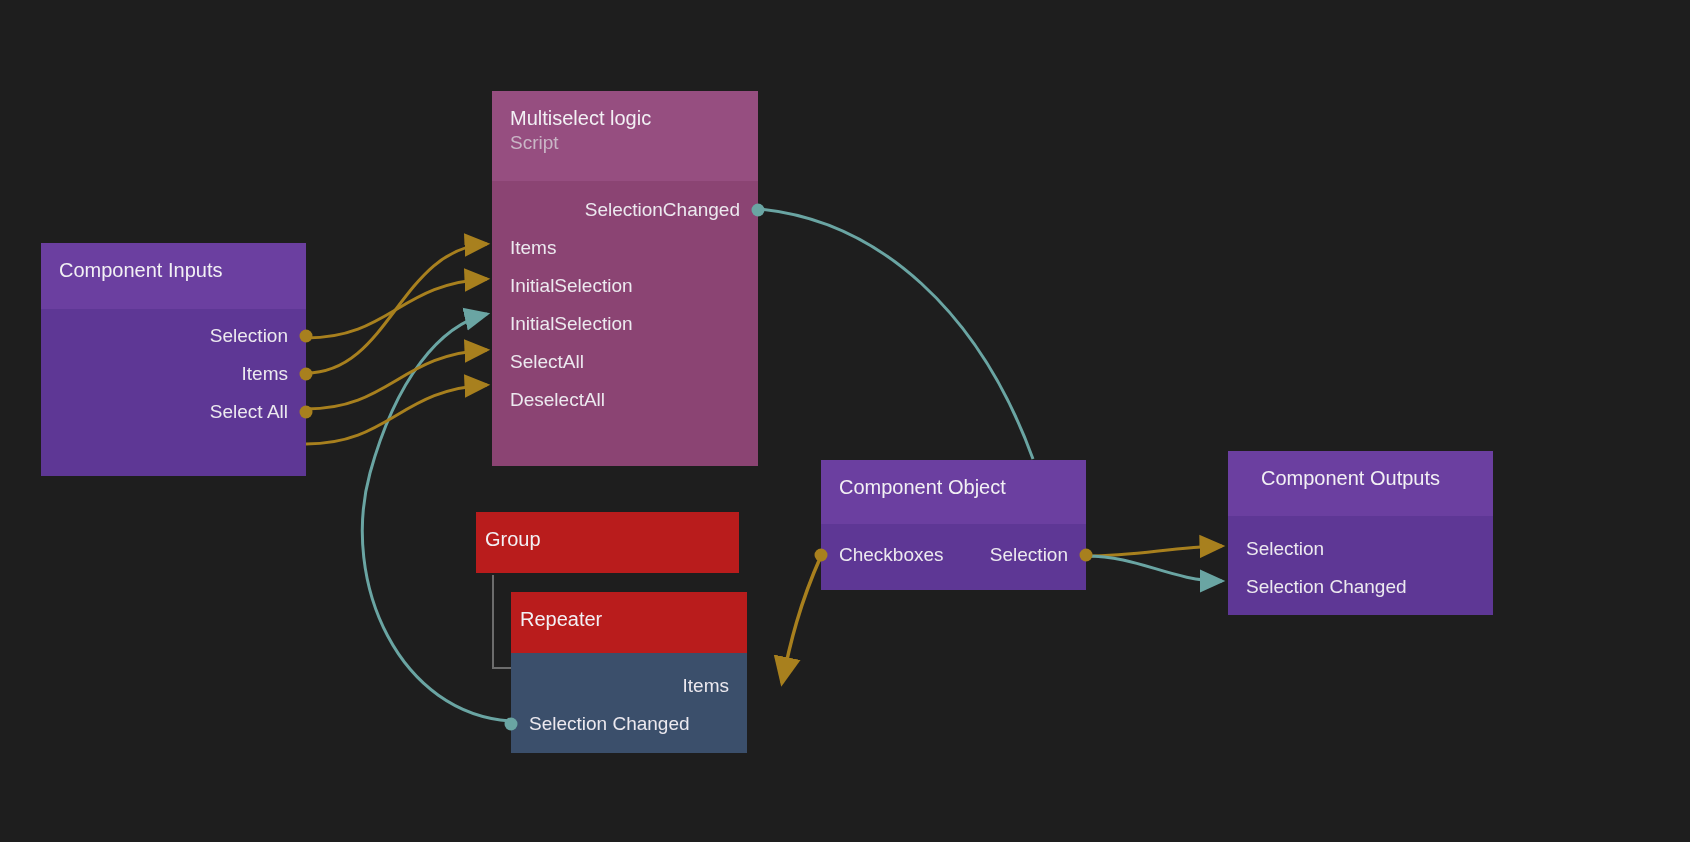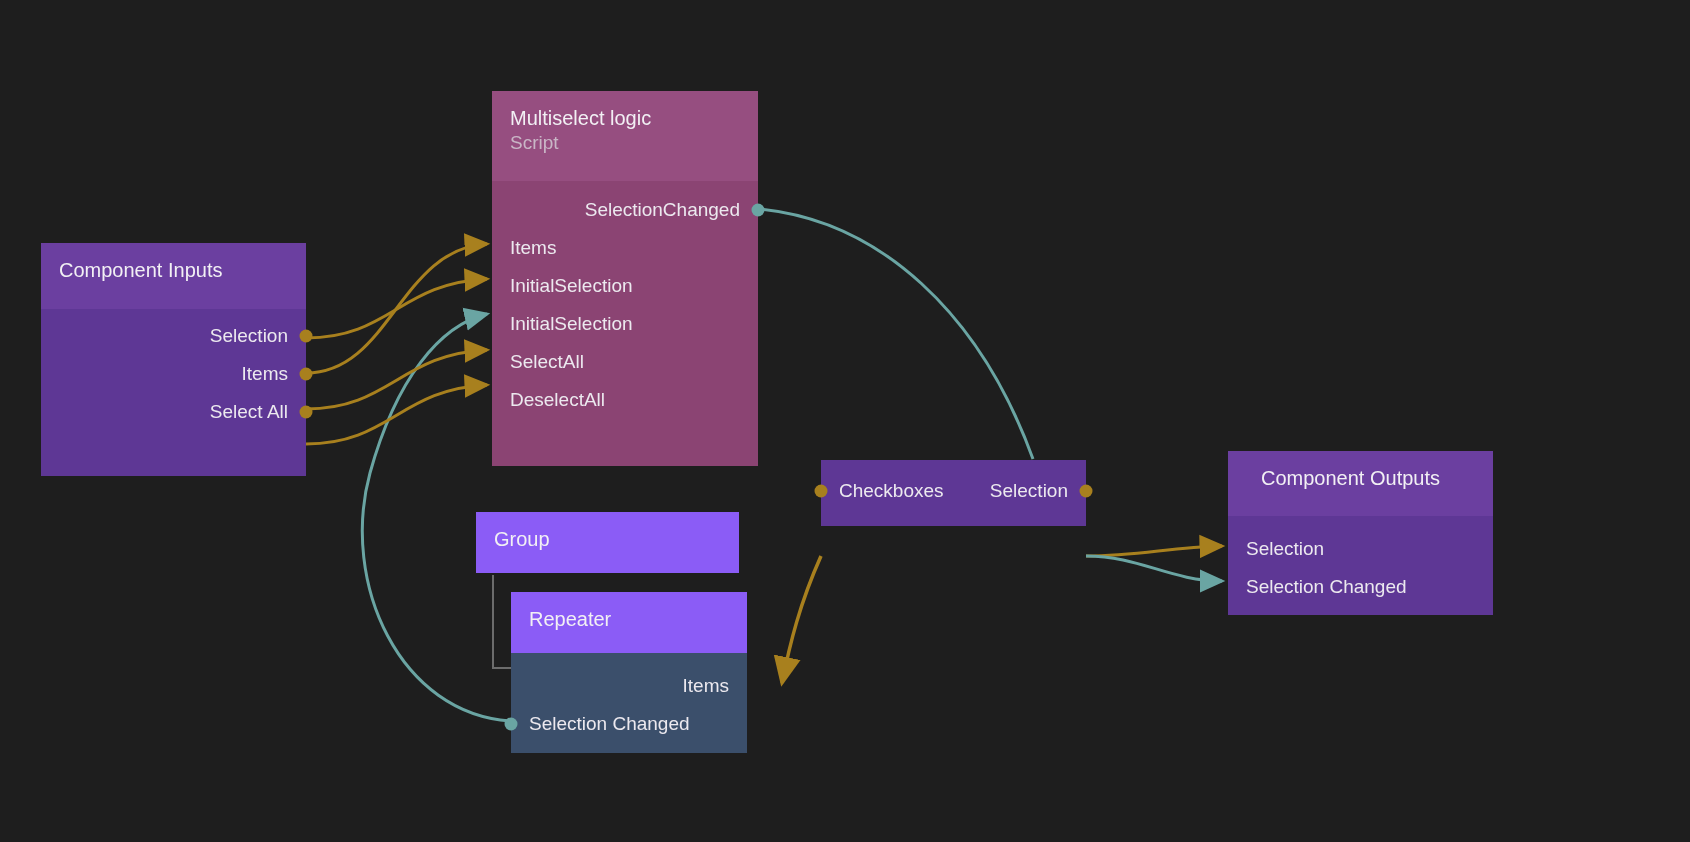--- a/index.html
+++ b/index.html
@@ -85,21 +85,21 @@
   .port-dot.gold { background: #a8801e; }
   .port-dot.teal { background: #6aa5a3; }
 
   
   .purple .node-header { background: #6b3fa0; }
   .purple .node-body { background: #5e3795; }
   
   .magenta .node-header { background: #964e80; }
   .magenta .node-body { background: #8b4473; }
   
-  .blue .node-header { background: #8b5cf6; }
+  .blue .node-header { background: #b91c1c; padding-left: 9px; }
   .blue .node-body { background: #3b4f6b; }
 
   .group-bracket {
     position: absolute;
     border-left: 2px solid #6c6c6c;
     border-bottom: 2px solid #6c6c6c;
   }
 </style>
 </head>
 <body>
@@ -199,20 +199,23 @@
         <span class="port-label">Items</span>
       </div>
       <div class="port-row in">
         <span class="port-label">Selection Changed</span>
         <span class="port-dot teal" style="left:0px;"></span>
       </div>
     </div>
   </div>
 
   <div class="node purple" style="left:821px; top:417px; width:265px;">
+    <div class="node-header" style="height:64px;">
+      <div class="node-title">Component Object</div>
+    </div>
     <div class="node-body" style="height:66px; padding-top:12px;">
       <div class="port-row both">
         <span class="port-label">Checkboxes</span>
         <span class="port-dot gold" style="left:0px;"></span>
         <span class="port-label">Selection</span>
         <span class="port-dot gold" style="left:265px;"></span>
       </div>
     </div>
   </div>
 

